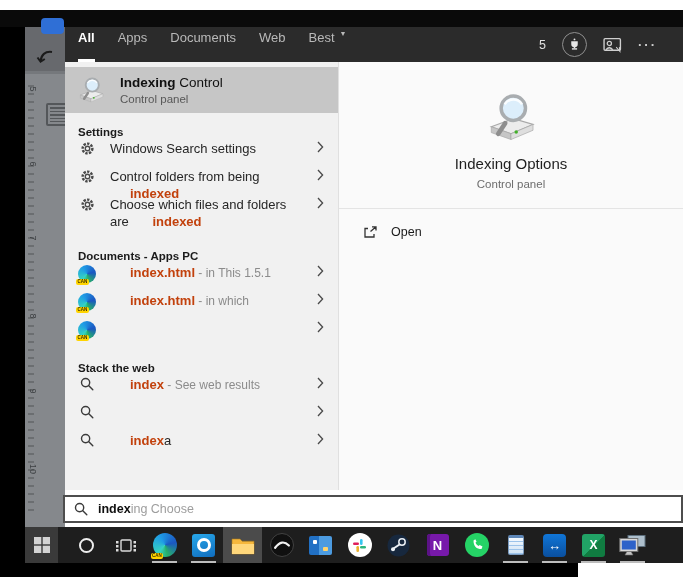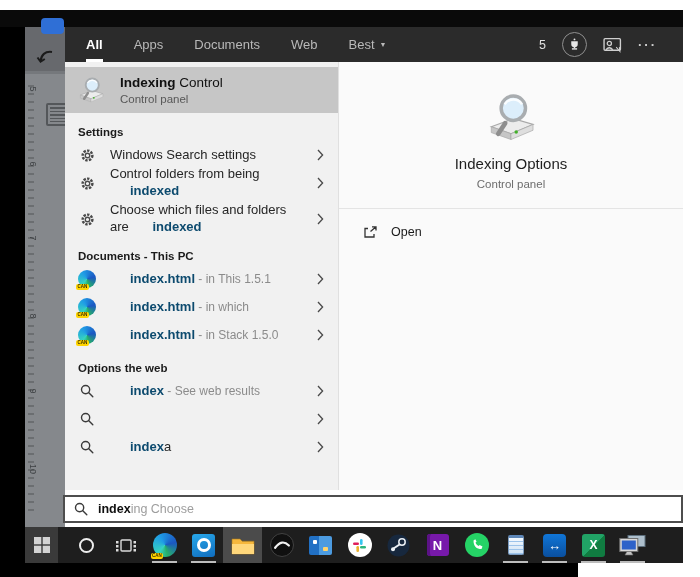--- a/index.html
+++ b/index.html
@@ -14,43 +14,43 @@
   .undo-wrap{position:absolute;left:11px;top:21px;width:18px;height:16px;}
   .ruler-ticks{position:absolute;left:3px;top:52px;width:6px;height:438px;
       background:repeating-linear-gradient(to bottom,transparent 0 6.5px,#6b6e71 6.5px 8px);}
   .ruler-num{position:absolute;left:1px;width:14px;text-align:center;color:#3d4043;font-size:9px;
       transform:rotate(90deg);letter-spacing:0;}
   .outline-btn{position:absolute;left:21px;top:76px;width:16px;height:15px;border:2px solid #54575a;border-radius:2px;
       background:repeating-linear-gradient(to bottom,transparent 0 2px,#54575a 2px 3.5px);background-clip:content-box;padding:2px;}
   
   .flyout{position:absolute;left:65px;top:27px;width:618px;height:463px;}
   .fly-header{height:35px;background:#2b2b2b;display:flex;align-items:stretch;padding:0 26px 0 13px;box-sizing:border-box;}
-  .tab{display:flex;align-items:center;font-size:13px;color:#b9b9b9;margin-right:23px;
-       border-bottom:3px solid transparent;border-top:3px solid transparent;cursor:default;margin-left:8px;}
+  .tab{display:flex;font-size:13px;color:#b9b9b9;margin-right:23px;
+       border-bottom:3px solid transparent;border-top:3px solid transparent;cursor:default;}
   .tab.active{color:#fff;font-weight:bold;border-bottom-color:#fff;}
   .tab .caret{font-size:7px;margin-left:5px;color:#b9b9b9;}
   .header-right{margin-left:auto;display:flex;align-items:center;gap:16px;}
   .rewards-count{color:#e0e0e0;font-size:12.5px;}
   .medal{width:23px;height:23px;border:1px solid #8f8f8f;border-radius:50%;display:flex;align-items:center;justify-content:center;}
   .dots{color:#cfcfcf;font-size:13px;font-weight:bold;letter-spacing:2px;}
   .fly-body{display:flex;height:428px;}
   .results{width:273px;background:#f1f1f1;box-sizing:border-box;}
   .preview{flex:1;background:#fafafa;border-left:1px solid #e0e0e0;box-sizing:border-box;}
   .sec-label{font-size:11.5px;font-weight:bold;color:#1b1b1b;margin:12px 0 0 13px;line-height:14px;}
   .sec-label.first{margin-top:8px;}
   .bm-row{margin-top:5px;height:46px;background:#c6c6c6;display:flex;align-items:center;padding-left:11px;}
   .bm-icon{width:30px;height:28px;margin-right:14px;flex:none;}
   .bm-title{font-size:13.5px;color:#111;line-height:16px;}
   .bm-title b{font-weight:bold;}
   .bm-sub{font-size:11.5px;color:#575757;margin-top:2px;}
-  .row{height:28px;display:flex;align-items:center;padding:0 14px 0 13px;}
+  .row{height:28px;display:flex;align-items:flex-start;padding:0 14px 0 13px;}
   .row.two{height:44px;}
   .ric{width:18px;display:flex;justify-content:center;align-items:center;margin-right:14px;flex:none;}
   .rtext{font-size:13px;color:#262626;line-height:1.3;width:196px;}
-  .rtext b{font-weight:bold;color:#0c4a6e;padding-left:20px;}
+  .rtext b{font-weight:bold;color:#c2410c;padding-left:20px;}
   .rtext .suffix{color:#8b8b8b;font-size:12px;}
   .chev{margin-left:auto;display:flex;align-items:center;}
   .pv-icon{display:block;margin:30px auto 0;width:56px;height:51px;}
   .pv-title{margin-top:12px;font-size:15px;color:#1f1f1f;text-align:center;}
   .pv-sub{margin-top:6px;font-size:11.5px;color:#6d6d6d;text-align:center;}
   .pv-div{margin-top:18px;border-top:1px solid #e4e4e4;height:0;}
   .pv-open{margin:16px 0 0 24px;display:flex;align-items:center;gap:14px;font-size:12.5px;color:#1a1a1a;width:max-content;}
   
   .searchbox{position:absolute;left:63px;top:495px;width:620px;height:28px;background:#fff;border:2px solid #4d4d4d;
       box-sizing:border-box;display:flex;align-items:center;padding-left:9px;}
@@ -287,21 +287,21 @@
               </svg>
             </span>
           <span class="rtext"><span>Choose which files and folders are </span><b>indexed</b></span>
           <span class="chev">
               <svg width="7" height="12">
                 <use href="#sym-chevron"></use>
               </svg>
             </span>
         </div>
 
-        <div class="sec-label" style="margin-top:8px">Documents - This PC</div>
+        <div class="sec-label" style="margin-top:8px">Documents - Apps PC</div>
         <div class="row" style="margin-top:2px">
           <span class="ric">
               <span class="ic-edge sm">
                 <span class="edge-badge">CAN</span>
               </span>
             </span>
           <span class="rtext"><b>index.html</b><span class="suffix"> - in This 1.5.1</span></span>
           <span class="chev">
               <svg width="7" height="12">
                 <use href="#sym-chevron"></use>
@@ -320,29 +320,28 @@
                 <use href="#sym-chevron"></use>
               </svg>
             </span>
         </div>
         <div class="row">
           <span class="ric">
               <span class="ic-edge sm">
                 <span class="edge-badge">CAN</span>
               </span>
             </span>
-          <span class="rtext"><b>index.html</b><span class="suffix"> - in Stack 1.5.0</span></span>
-          <span class="chev">
-              <svg width="7" height="12">
-                <use href="#sym-chevron"></use>
-              </svg>
-            </span>
-        </div>
-
-        <div class="sec-label">Options the web</div>
+          <span class="chev">
+              <svg width="7" height="12">
+                <use href="#sym-chevron"></use>
+              </svg>
+            </span>
+        </div>
+
+        <div class="sec-label">Stack the web</div>
         <div class="row" style="margin-top:2px">
           <span class="ric">
               <svg width="14" height="14">
                 <use href="#sym-mag"></use>
               </svg>
             </span>
           <span class="rtext"><b>index</b><span></span><span class="suffix"> - See web results</span></span>
           <span class="chev">
               <svg width="7" height="12">
                 <use href="#sym-chevron"></use>

